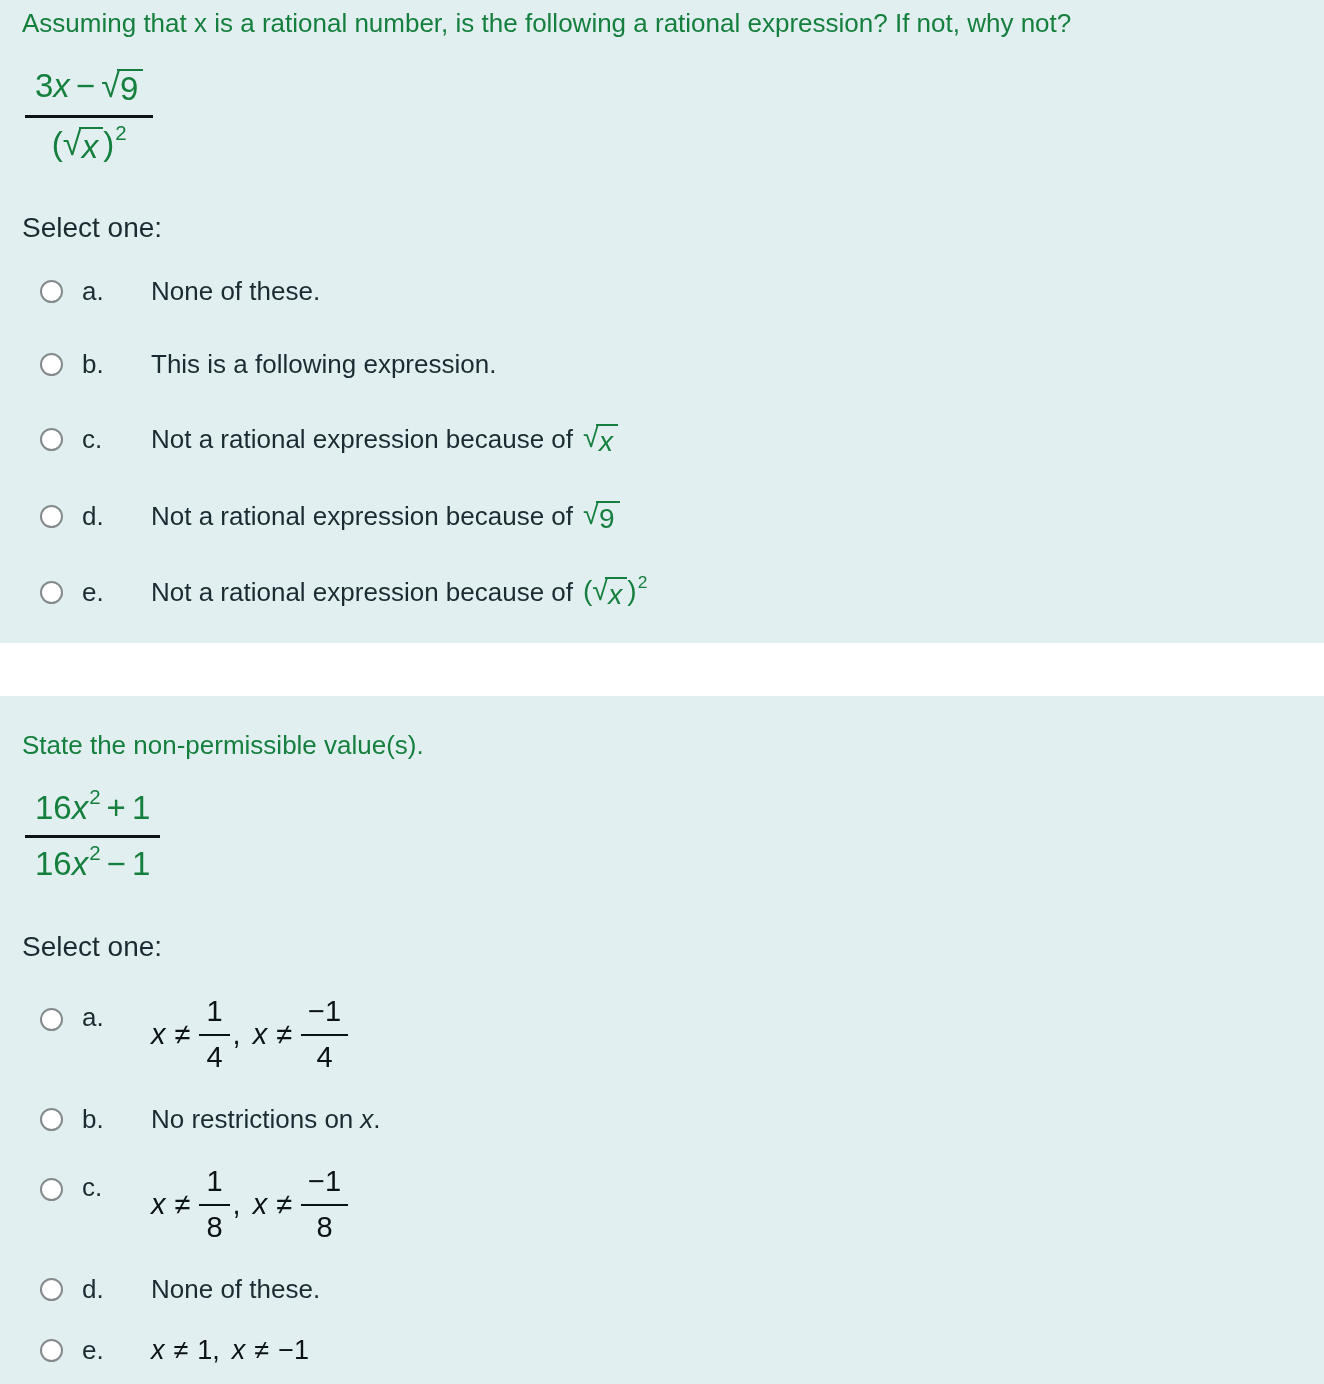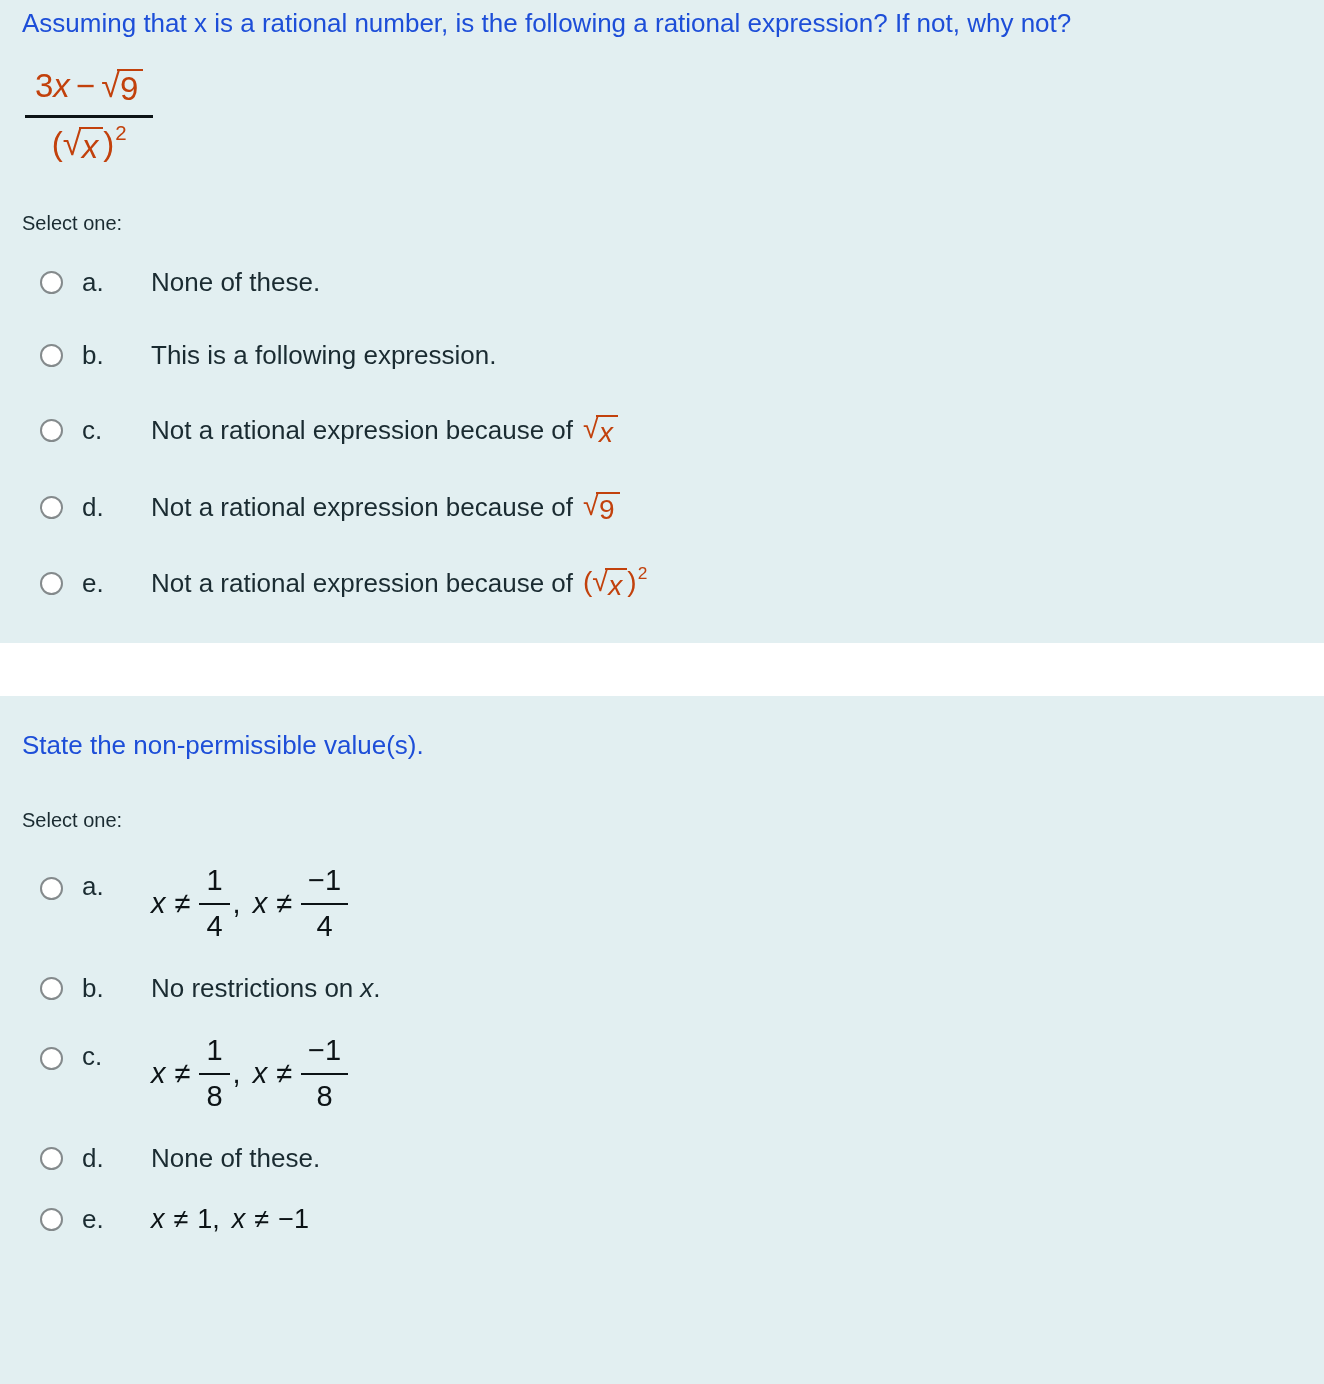--- a/index.html
+++ b/index.html
@@ -13,44 +13,44 @@
   .section {
     background: #e2eff1;
     padding-left: 22px;
     padding-right: 22px;
     overflow: hidden;
   }
   #q1 { height: 643px; padding-top: 8px; }
   .white-gap { height: 53px; background: #ffffff; }
   #q2 { height: 857px; padding-top: 34px; }
 
-  .prompt { font-size: 26px; line-height: 1.2; margin: 0; color: #1d4ed8; }
+  .prompt { font-size: 26px; line-height: 1.2; margin: 0; color: #15803d; }
 
   
-  .math { color: #c2410c; }
+  .math { color: #15803d; }
   .math i { font-style: italic; font-family: "Liberation Sans", sans-serif; }
   .bigmath { margin: 26px 0 0 3px; font-size: 33px; display: block; }
   .frac { display: inline-flex; flex-direction: column; text-align: center; vertical-align: middle; }
   .frac .num { border-bottom: 3px solid #0c1316; padding: 2px 10px 8px 10px; white-space: nowrap; }
   .frac .den { padding-top: 7px; white-space: nowrap; }
   .frac.sm { font-size: 29px; }
   .frac.sm .num { border-bottom: 2.5px solid #0c1316; padding: 0 7px 6px 7px; }
   .frac.sm .den { padding-top: 5px; }
 
   .radical { display: inline-flex; align-items: flex-start; white-space: nowrap; }
   .rad-sign { line-height: 0.95; font-size: 1.04em; }
   .rad-arg { border-top: 2.5px solid currentColor; margin-left: -3px; padding: 1px 5px 0 3px; line-height: 1.05; }
 
   .op { margin: 0 6px; }
   .sup { font-size: 0.62em; position: relative; top: -0.72em; margin-left: 1px; }
   .neq { margin: 0 9px; }
   .comma { margin: 0 12px 0 3px; }
 
   
-  .select-label { font-size: 20px; margin: 48px 0 0 0; }
+  .select-label { font-size: 28px; margin: 48px 0 0 0; }
   .opts { margin: 32px 0 0 18px; }
   .opt { display: flex; align-items: center; margin-bottom: 42px; }
   .opts-q2 .opt { margin-bottom: 30px; }
   .opts-q2 .opt.last { margin-bottom: 0; }
   .opt.tall { align-items: flex-start; }
   .opt.tall .radio { margin-top: 13px; }
   .opt.tall .letter { margin-top: 7px; }
   .radio {
     width: 23px; height: 23px;
     border: 2px solid #848a8c;
@@ -137,20 +137,30 @@
       </span>
     </div>
   </div>
 </section>
 
 <div class="white-gap"></div>
 
 <section class="section" id="q2">
   <p class="prompt">State the non-permissible value(s).</p>
 
+  <div class="bigmath math">
+    <span class="frac">
+      <span class="num">
+        <span>16</span><i>x</i><span class="sup">2</span><span class="op">+</span><span>1</span>
+      </span>
+      <span class="den">
+        <span>16</span><i>x</i><span class="sup">2</span><span class="op">−</span><span>1</span>
+      </span>
+    </span>
+  </div>
 
   <p class="select-label">Select one:</p>
 
   <div class="opts opts-q2">
     <div class="opt tall">
       <span class="radio"></span>
       <span class="letter">a.</span>
       <span class="opt-body math-row">
         <i>x</i>
           <span class="neq">≠</span>

